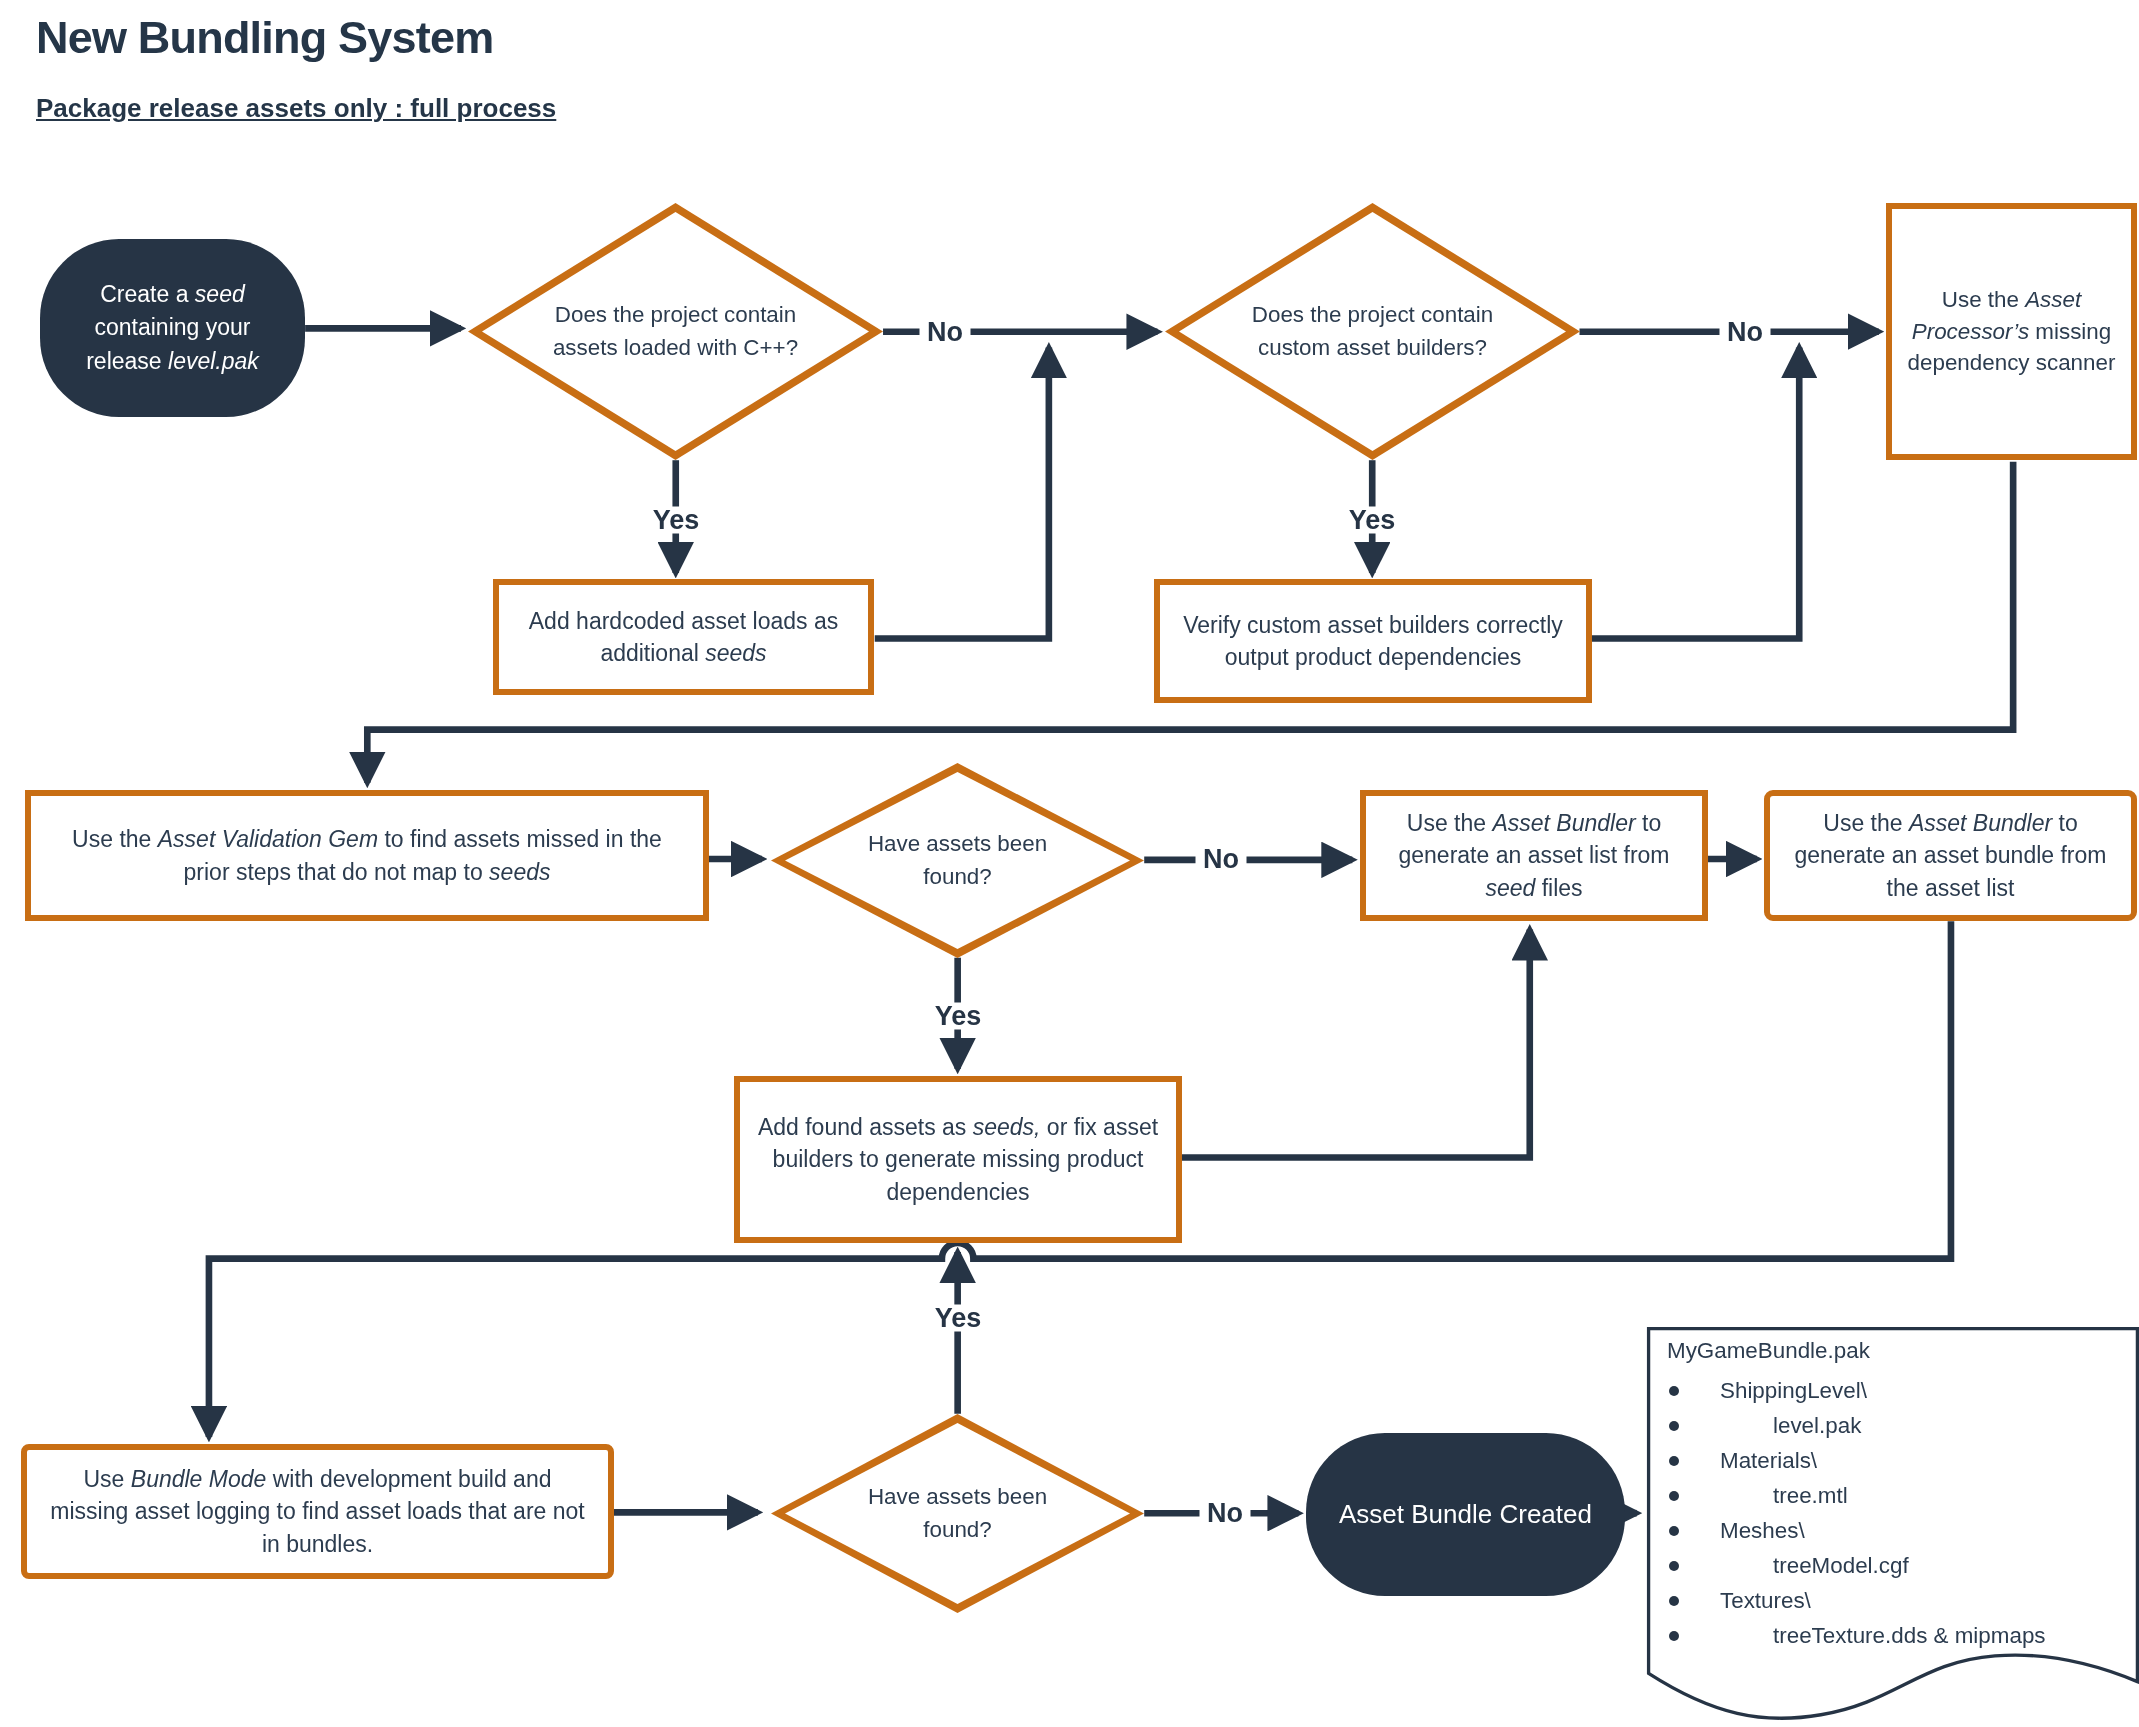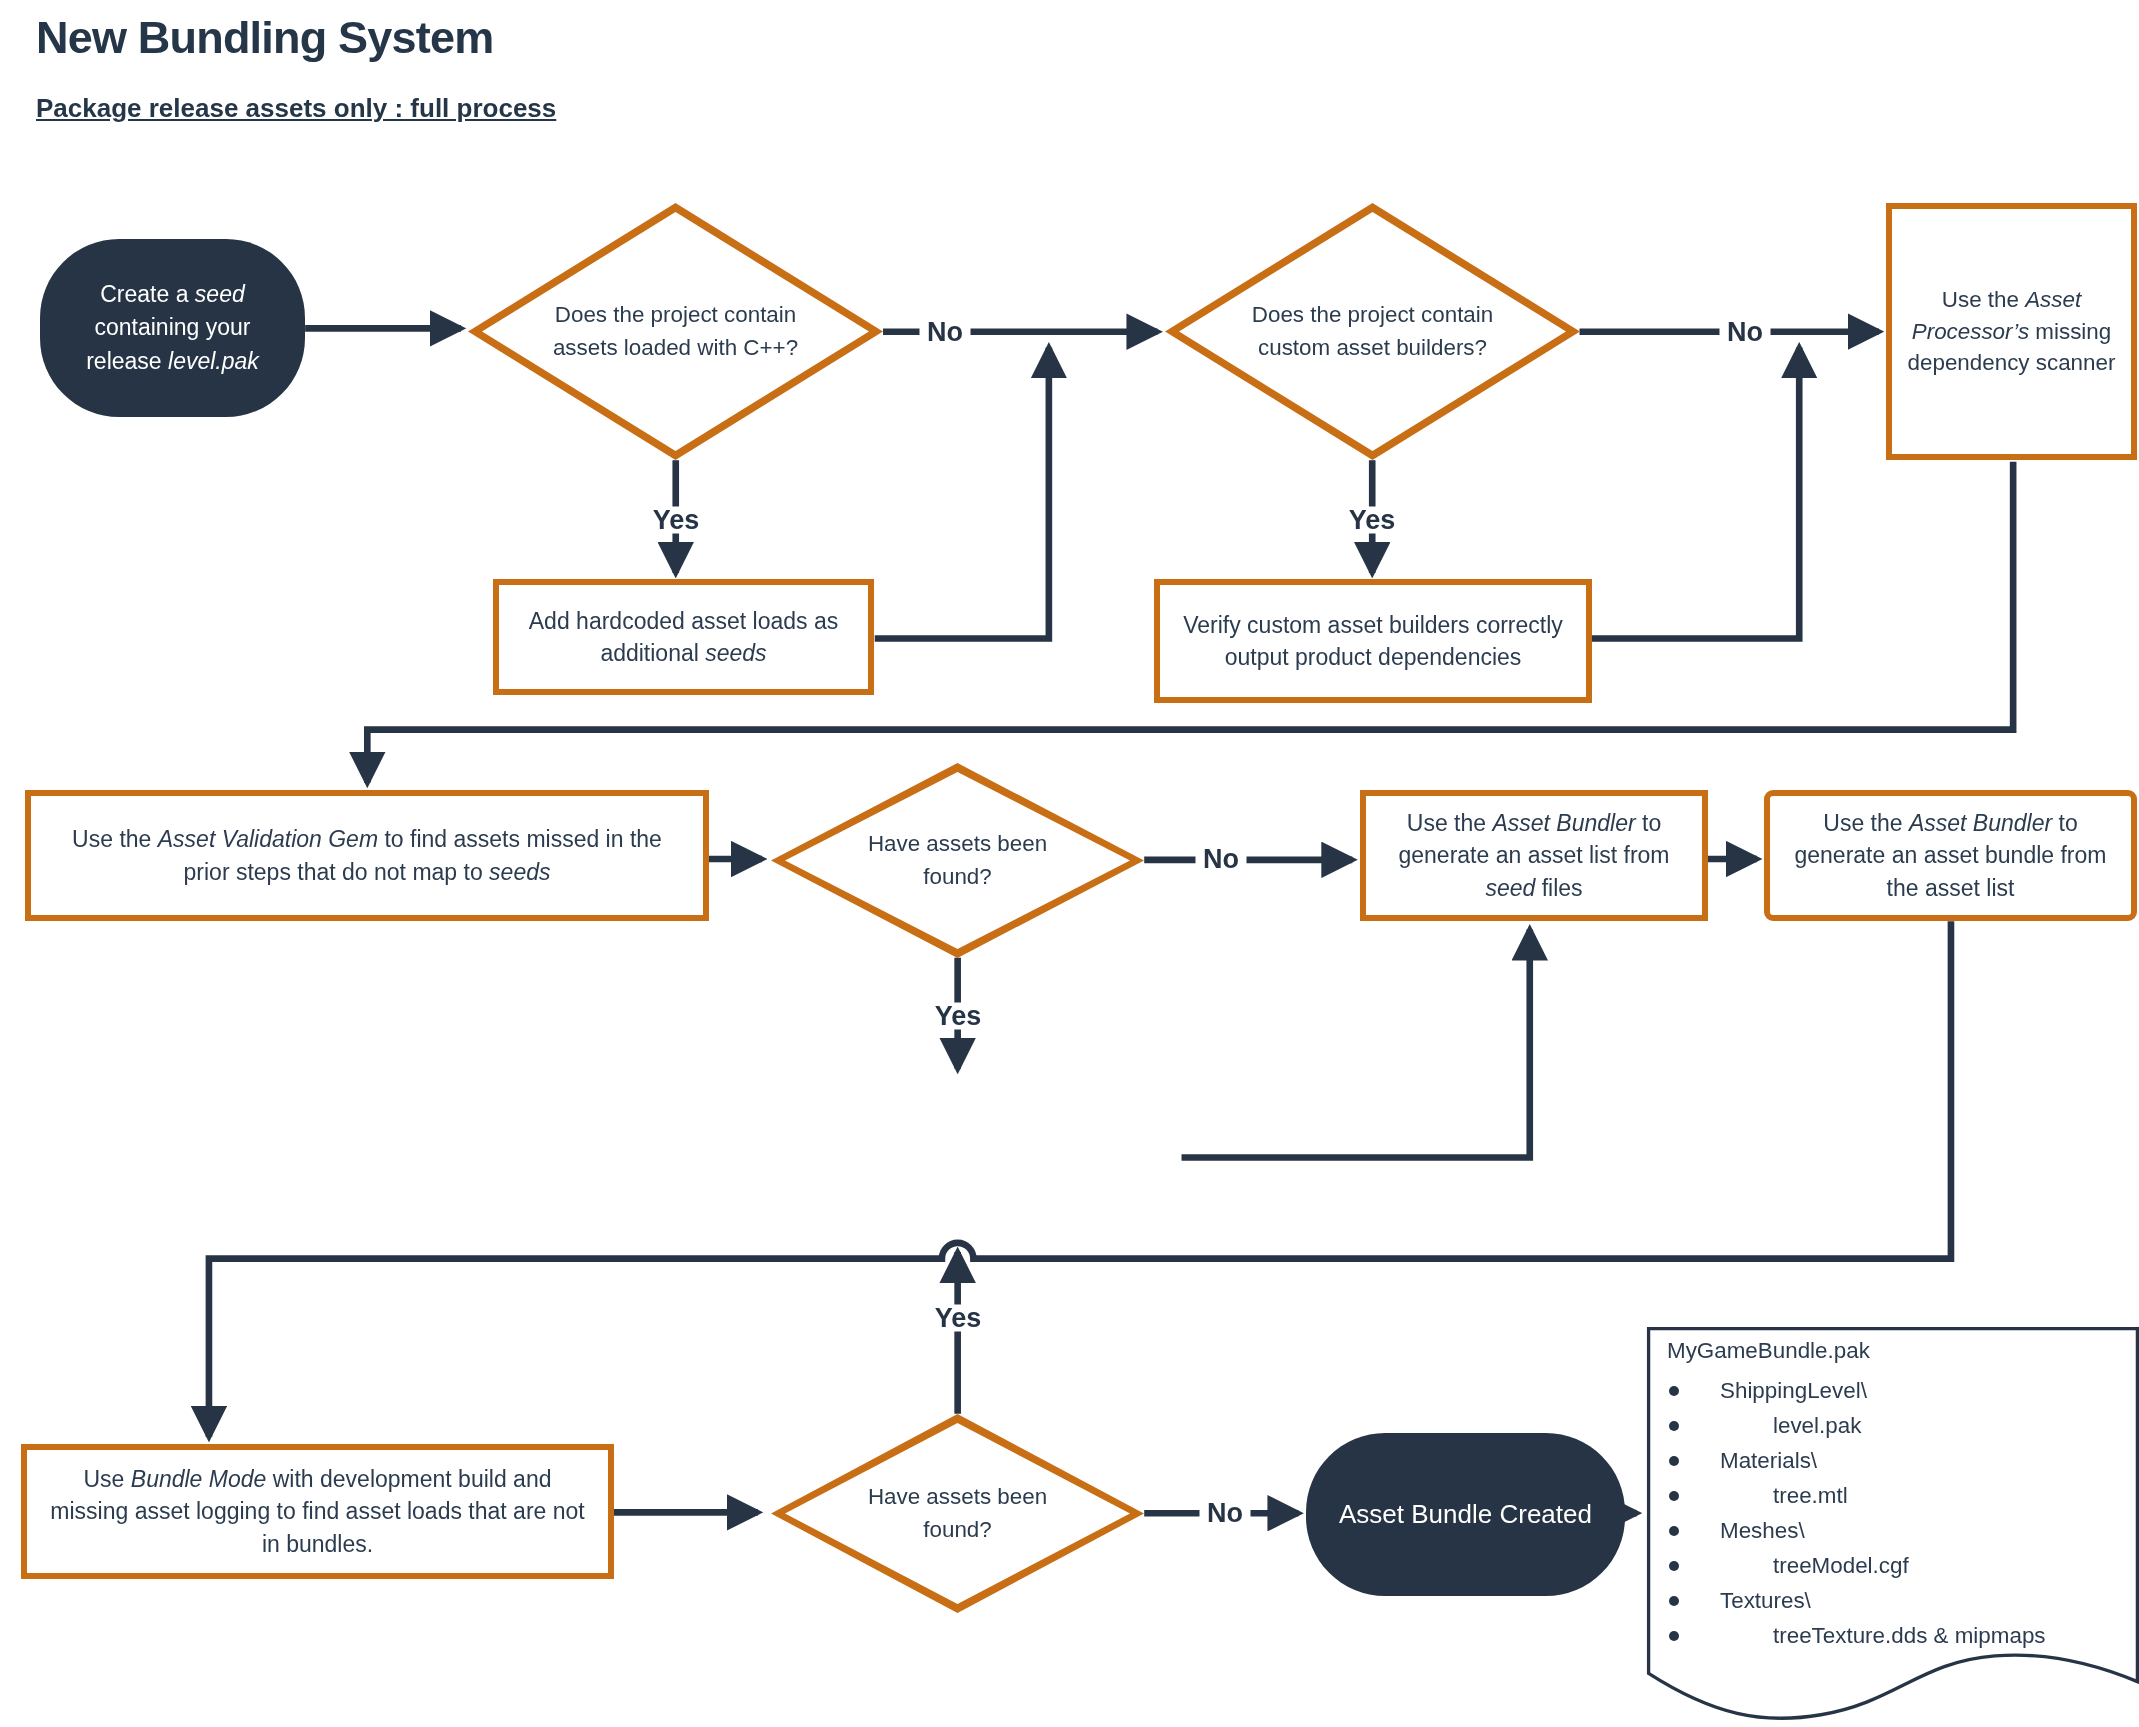--- a/index.html
+++ b/index.html
@@ -135,22 +135,25 @@
   </div>
 
   <div class="obox fs28" style="left:1360px;top:790px;width:348px;height:131px;">
     <span>Use the <i>Asset Bundler</i> to generate an asset list from <i>seed</i> files</span>
   </div>
 
   <div class="obox fs28" style="left:1764px;top:790px;width:373px;height:131px;border-radius:9px;">
     <span>Use the <i>Asset Bundler</i> to generate an asset bundle from the asset list</span>
   </div>
 
-
-  <div class="obox fs28" style="left:21px;top:1444px;width:593px;height:135px;">
+  <div class="obox fs28" style="left:734px;top:1076px;width:448px;height:167px;">
+    <span>Add found assets as <i>seeds,</i> or fix asset builders to generate missing product dependencies</span>
+  </div>
+
+  <div class="obox fs28" style="left:21px;top:1444px;width:593px;height:135px;border-radius:8px;">
     <span>Use <i>Bundle Mode</i> with development build and missing asset logging to find asset loads that are not in bundles.</span>
   </div>
 
   <div class="diamond" style="left:771px;top:1414px;width:373px;height:199px;">
     <div class="shape-outer"></div>
     <div class="shape-inner"></div>
     <div class="label fs27">Have assets been found?</div>
   </div>
 
   <div class="stadium fs31" style="left:1306px;top:1433px;width:319px;height:163px;text-align:right;">

